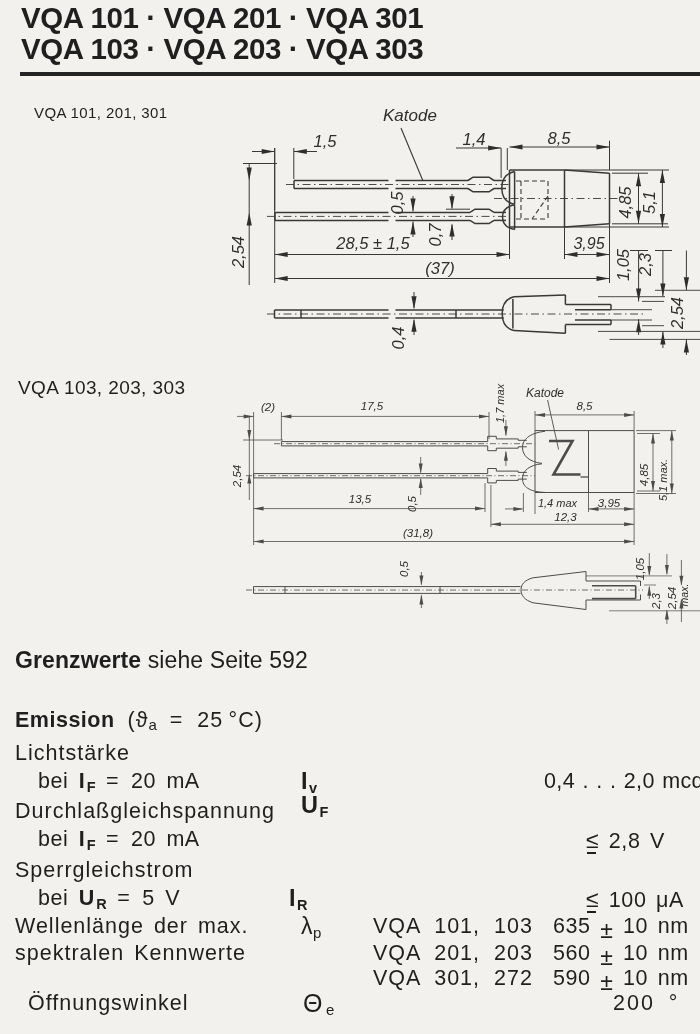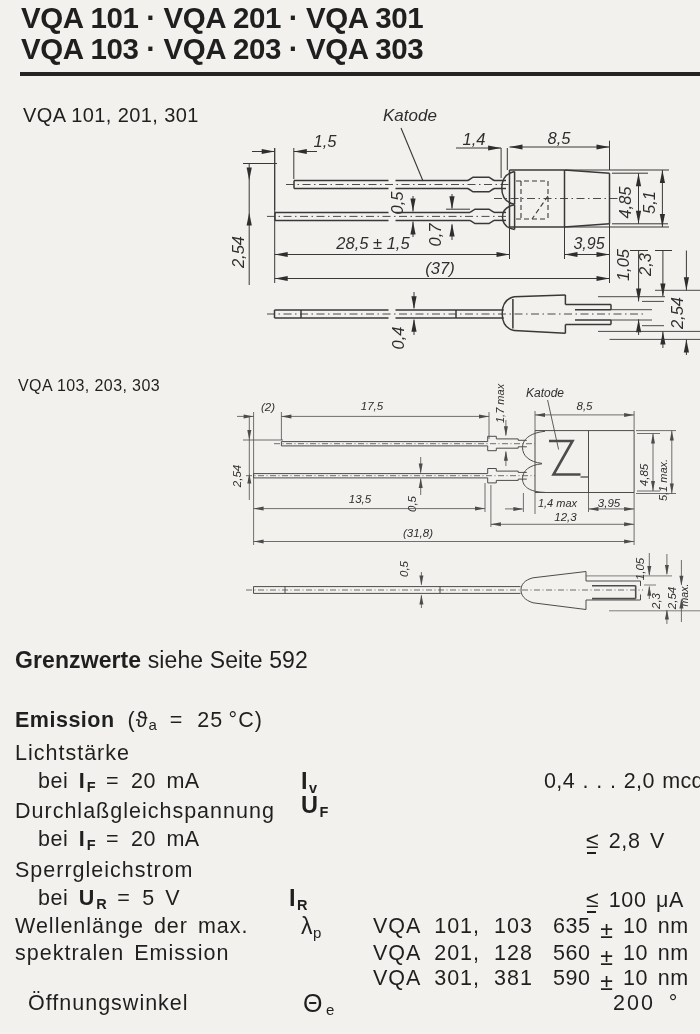--- a/index.html
+++ b/index.html
@@ -15,23 +15,23 @@
 .leq::after{content:"";position:absolute;left:1px;right:3px;bottom:0px;border-bottom:2px solid #1f1f1f}
 svg text{font-family:"Liberation Sans",sans-serif}
 </style>
 </head>
 <body>
 
 <div style="position:absolute;left:21px;top:3px;font-size:29.5px;font-weight:bold;letter-spacing:-0.4px;line-height:30.5px;white-space:nowrap">VQA 101 · VQA 201 · VQA 301<br>VQA 103 · VQA 203 · VQA 303</div>
 
 <div style="position:absolute;left:20px;top:72px;width:680px;height:3.5px;background:#242424"></div>
 
-<div style="position:absolute;left:23px;top:104px;font-size:20px;letter-spacing:0.4px">VQA 101, 201, 301</div>
-
-<div style="position:absolute;left:18px;top:377px;font-size:16px;letter-spacing:0.4px">VQA 103, 203, 303</div>
+<div style="position:absolute;left:34px;top:104px;font-size:15px;letter-spacing:0.4px">VQA 101, 201, 301</div>
+
+<div style="position:absolute;left:18px;top:377px;font-size:19px;letter-spacing:0.4px">VQA 103, 203, 303</div>
 
 <div style="position:absolute;left:15px;top:647px;font-size:23px;letter-spacing:0.1px"><b>Grenzwerte</b> siehe Seite 592</div>
 
 <div class="t" style="left:15px;top:708px"><b>Emission</b>&nbsp; <span style="word-spacing:5px;letter-spacing:1px">(ϑ<span style="font-size:15px;vertical-align:-3px">a</span> <span style="letter-spacing:3px">=</span> 25 °C)</span></div>
 
 <div class="t w" style="left:15px;top:741px">Lichtstärke</div>
 
 <div class="t b" style="left:38px;top:769px">bei <b>I</b><span class="sub">F</span> <span style="letter-spacing:2px">=</span> 20 mA</div>
 
 <div class="t sym" style="left:301px;top:768px">I<span class="sub">v</span></div>
@@ -55,27 +55,27 @@
 <div class="t v" style="left:586px;top:886px"><span class="leq">≤</span> 100 μA</div>
 
 <div class="t w" style="left:15px;top:914px">Wellenlänge der max.</div>
 
 <div class="t" style="left:301px;top:913px;font-size:23px">λ<span style="font-size:15px;vertical-align:-4px">p</span></div>
 
 <div class="t w" style="left:373px;top:914px;word-spacing:7px">VQA 101, 103</div>
 
 <div class="t v" style="left:553px;top:914px">635 <span style="font-size:23px;line-height:10px;vertical-align:-5px">±</span> 10 nm</div>
 
-<div class="t w" style="left:15px;top:941px">spektralen Emission</div>
-
-<div class="t w" style="left:373px;top:941px;word-spacing:7px">VQA 201, 128</div>
+<div class="t w" style="left:15px;top:941px">spektralen Kennwerte</div>
+
+<div class="t w" style="left:373px;top:941px;word-spacing:7px">VQA 201, 203</div>
 
 <div class="t v" style="left:553px;top:941px">560 <span style="font-size:23px;line-height:10px;vertical-align:-5px">±</span> 10 nm</div>
 
-<div class="t w" style="left:373px;top:966px;word-spacing:7px">VQA 301, 381</div>
+<div class="t w" style="left:373px;top:966px;word-spacing:7px">VQA 301, 272</div>
 
 <div class="t v" style="left:553px;top:966px">590 <span style="font-size:23px;line-height:10px;vertical-align:-5px">±</span> 10 nm</div>
 
 <div class="t w" style="left:28px;top:991px">Öffnungswinkel</div>
 
 <div class="t" style="left:303px;top:989px;font-size:25px">Θ<span style="font-size:15px;vertical-align:-3px;margin-left:3px">e</span></div>
 
 <div class="t" style="left:613px;top:991px;letter-spacing:2px;word-spacing:6px">200 °</div>
 
 <svg style="position:absolute;left:0;top:0" width="700" height="1034" viewBox="0 0 700 1034">

